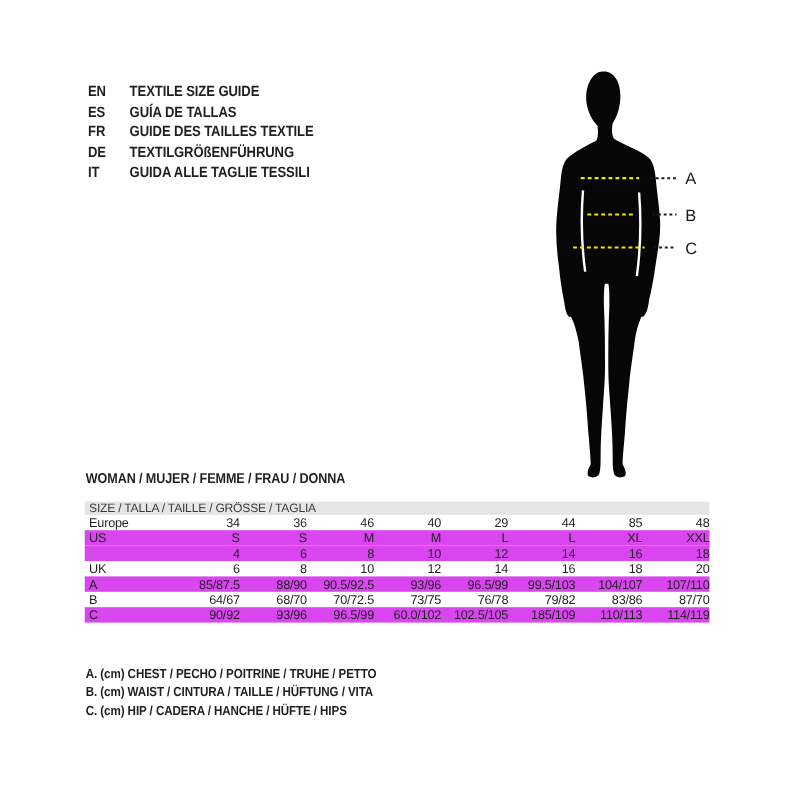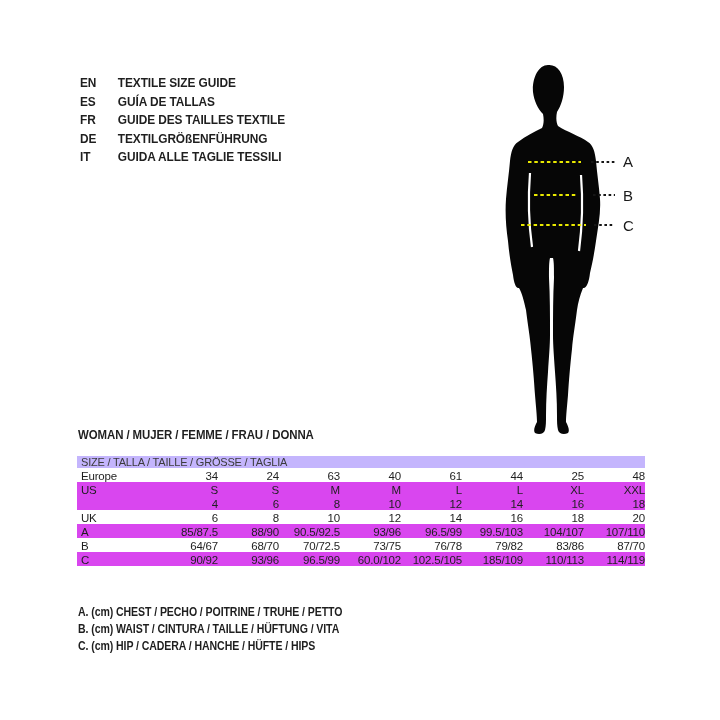--- a/index.html
+++ b/index.html
@@ -18,21 +18,21 @@
   
   .figure-svg{position:absolute;left:470px;top:55px;}
   .marker-label{font-family:"Liberation Sans",sans-serif;font-size:15px;fill:#1a1a1a;}
   
   .woman-title{
     position:absolute;left:78px;top:427px;font-size:13px;font-weight:700;
     transform:scaleX(.88);transform-origin:0 0;white-space:nowrap;letter-spacing:-.1px;
   }
   
   .size-table{position:absolute;left:77px;top:456px;width:568px;font-size:11.5px;letter-spacing:-.2px;}
-  .t-header{height:12px;line-height:12px;background:#c4b5fd;color:#3b3b3b;padding-left:4px;font-size:11px;}
+  .t-header{height:12px;line-height:12px;background:#e5e5e5;color:#3b3b3b;padding-left:4px;font-size:11px;}
   .t-row{display:flex;height:14px;line-height:16px;}
   .t-row.shaded{background:#d946ef;}
   .t-label{width:76px;padding-left:4px;}
   .t-cell{flex:1;text-align:right;}
   
   .legend{
     position:absolute;left:78px;top:604px;
     font-size:12px;font-weight:700;line-height:17px;
     transform:scaleX(.88);transform-origin:0 0;white-space:nowrap;letter-spacing:-.1px;
   }
@@ -124,26 +124,26 @@
   </svg>
 
   <div class="woman-title">WOMAN / MUJER / FEMME / FRAU / DONNA</div>
 
   <div class="size-table">
     <div class="t-header">SIZE / TALLA / TAILLE / GRÖSSE / TAGLIA</div>
     <div>
         <div class="t-row">
           <div class="t-label">Europe</div>
           <div class="t-cell">34</div>
-          <div class="t-cell">24</div>
-          <div class="t-cell">63</div>
+          <div class="t-cell">36</div>
+          <div class="t-cell">46</div>
           <div class="t-cell">40</div>
-          <div class="t-cell">61</div>
+          <div class="t-cell">29</div>
           <div class="t-cell">44</div>
-          <div class="t-cell">25</div>
+          <div class="t-cell">85</div>
           <div class="t-cell">48</div>
         </div>
         <div class="t-row shaded">
           <div class="t-label">US</div>
           <div class="t-cell">S</div>
           <div class="t-cell">S</div>
           <div class="t-cell">M</div>
           <div class="t-cell">M</div>
           <div class="t-cell">L</div>
           <div class="t-cell">L</div>

